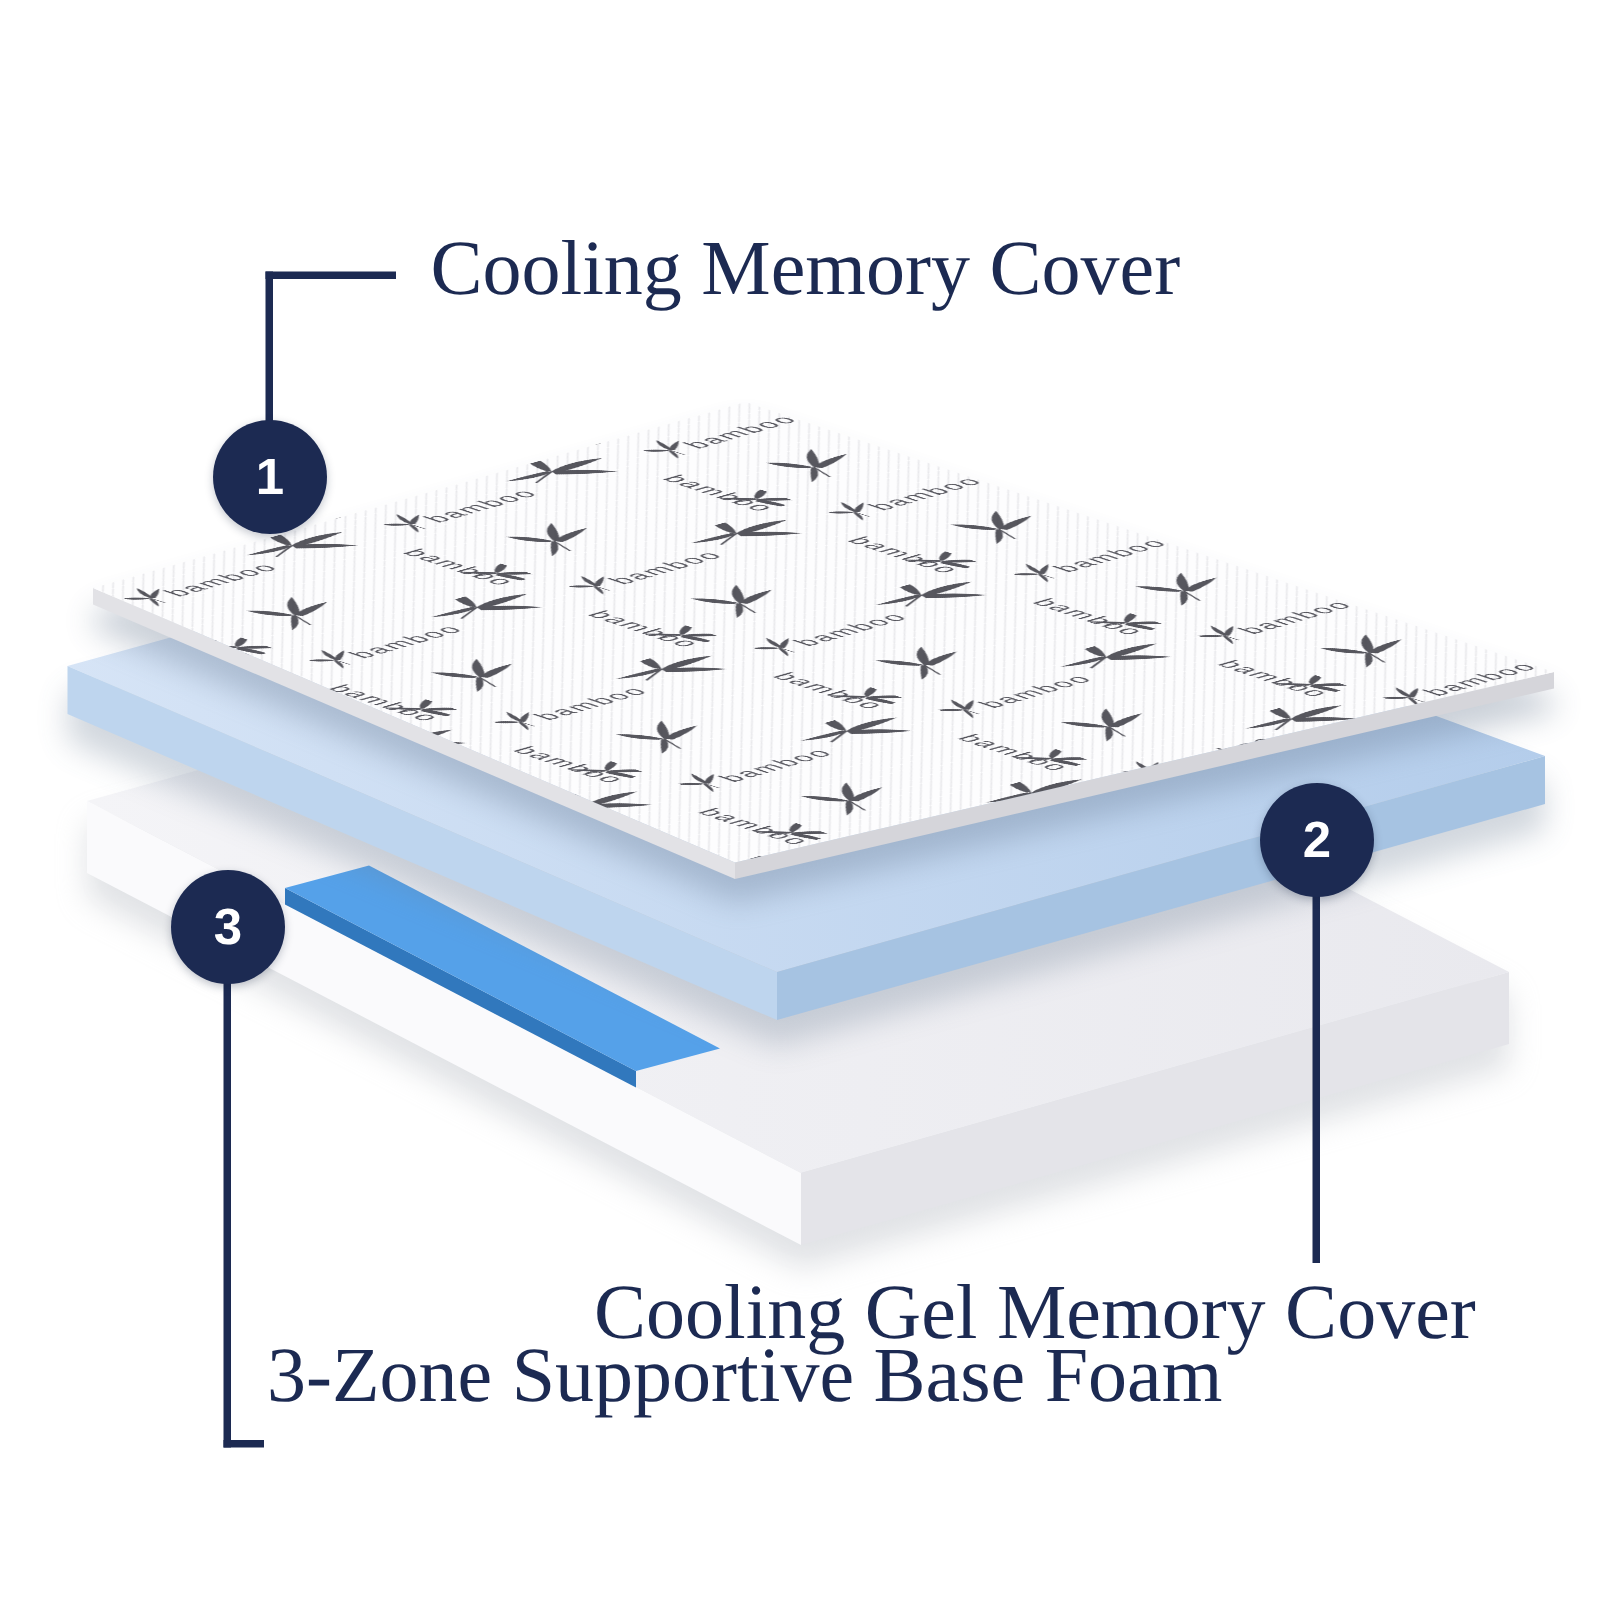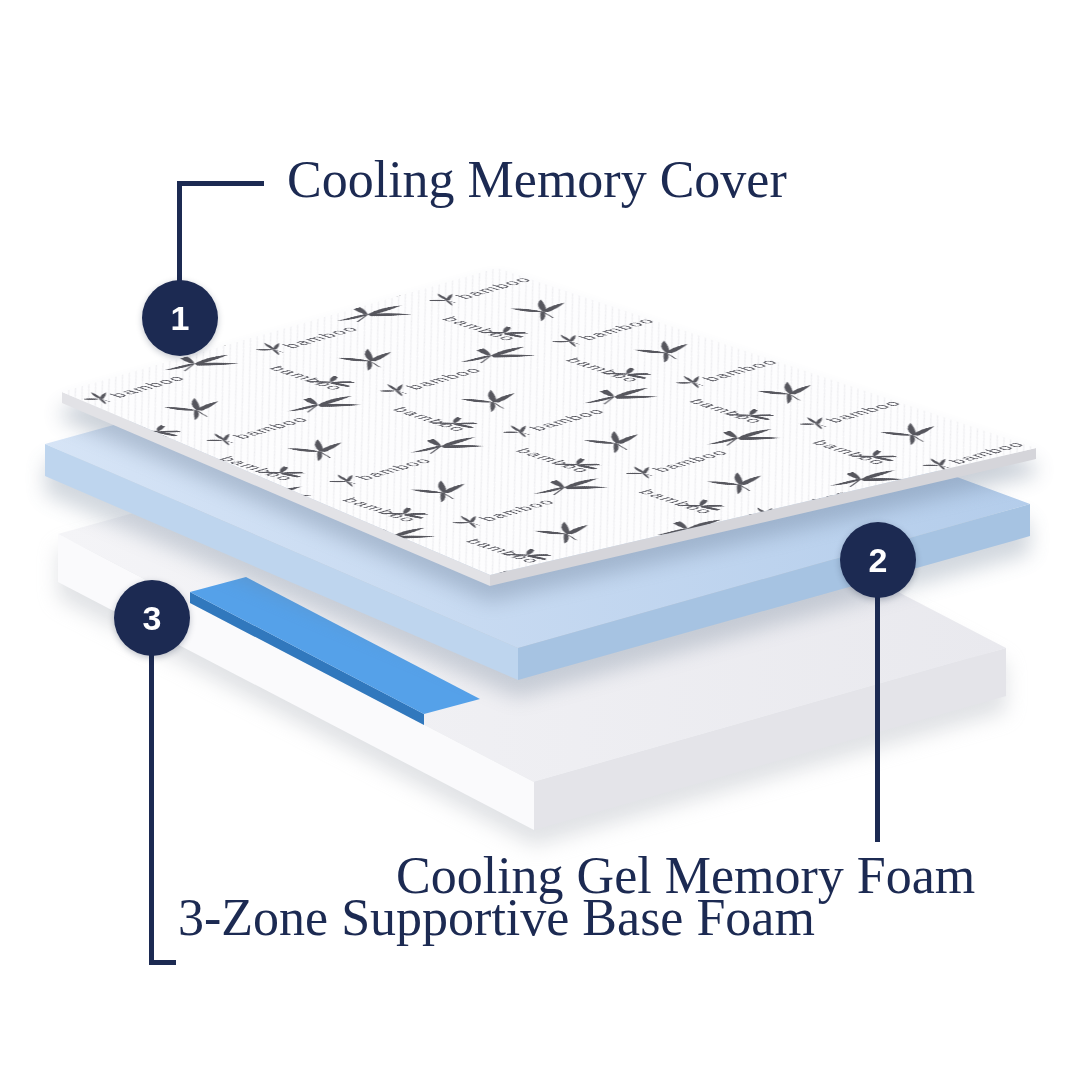--- a/index.html
+++ b/index.html
@@ -110,21 +110,21 @@
   <div class="connector line-1-v"></div>
   <div class="callout-badge badge-1">
     <span>1</span>
   </div>
   <div class="layer-label label-1">Cooling Memory Cover</div>
 
   <div class="connector line-2-v"></div>
   <div class="callout-badge badge-2">
     <span>2</span>
   </div>
-  <div class="layer-label label-2">Cooling Gel Memory Foam</div>
+  <div class="layer-label label-2">Cooling Gel Memory Cover</div>
 
   <div class="connector line-3-v"></div>
   <div class="connector line-3-h"></div>
   <div class="callout-badge badge-3">
     <span>3</span>
   </div>
   <div class="layer-label label-3">3-Zone Supportive Base Foam</div>
 
 </div>
 

